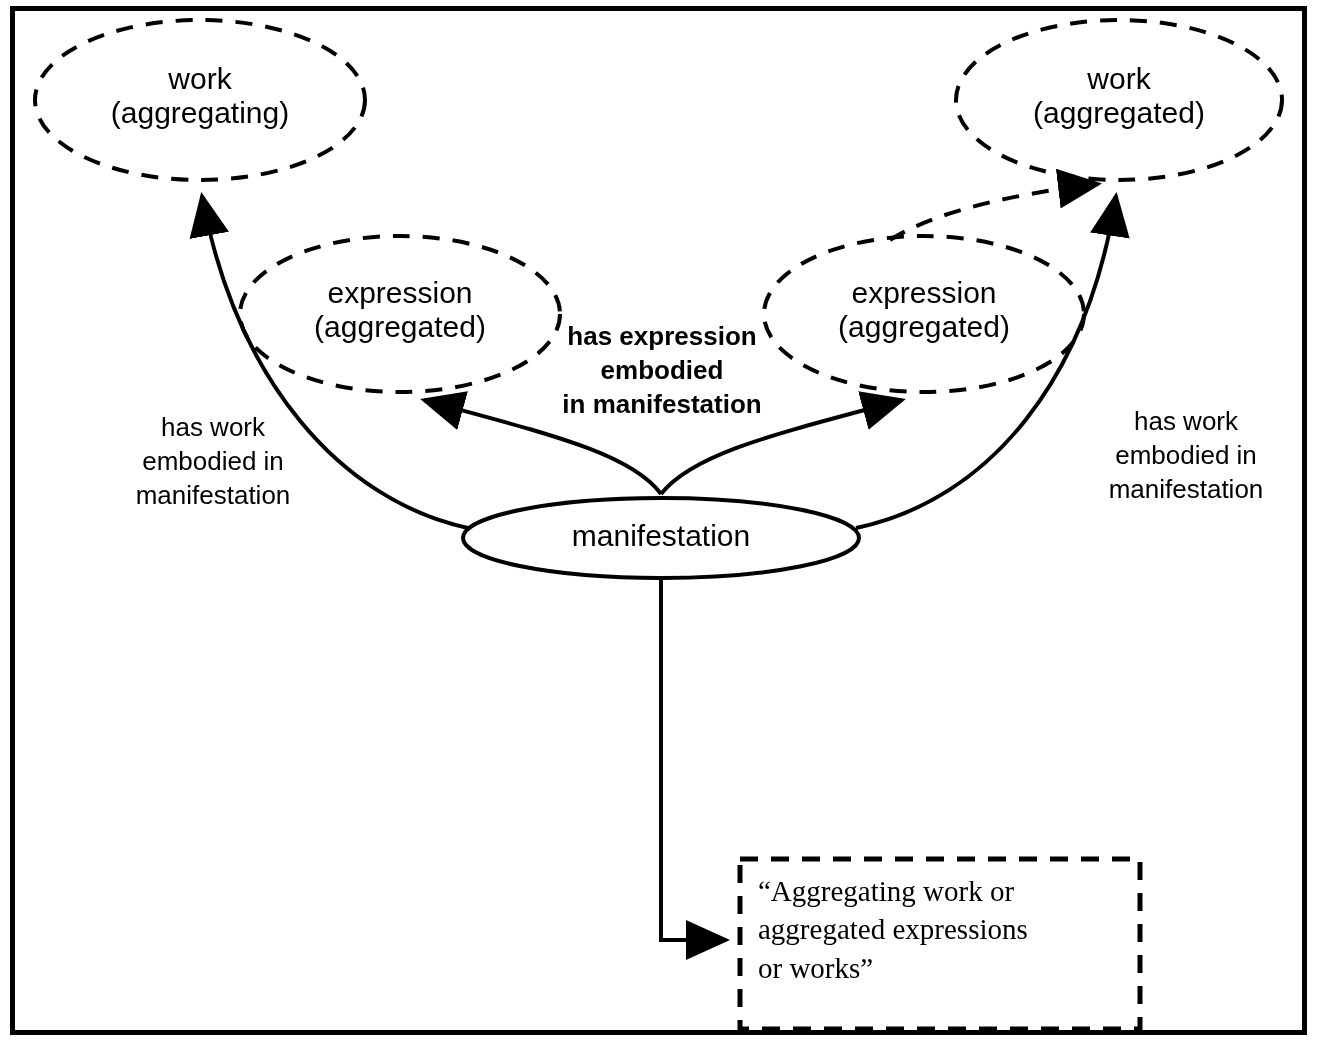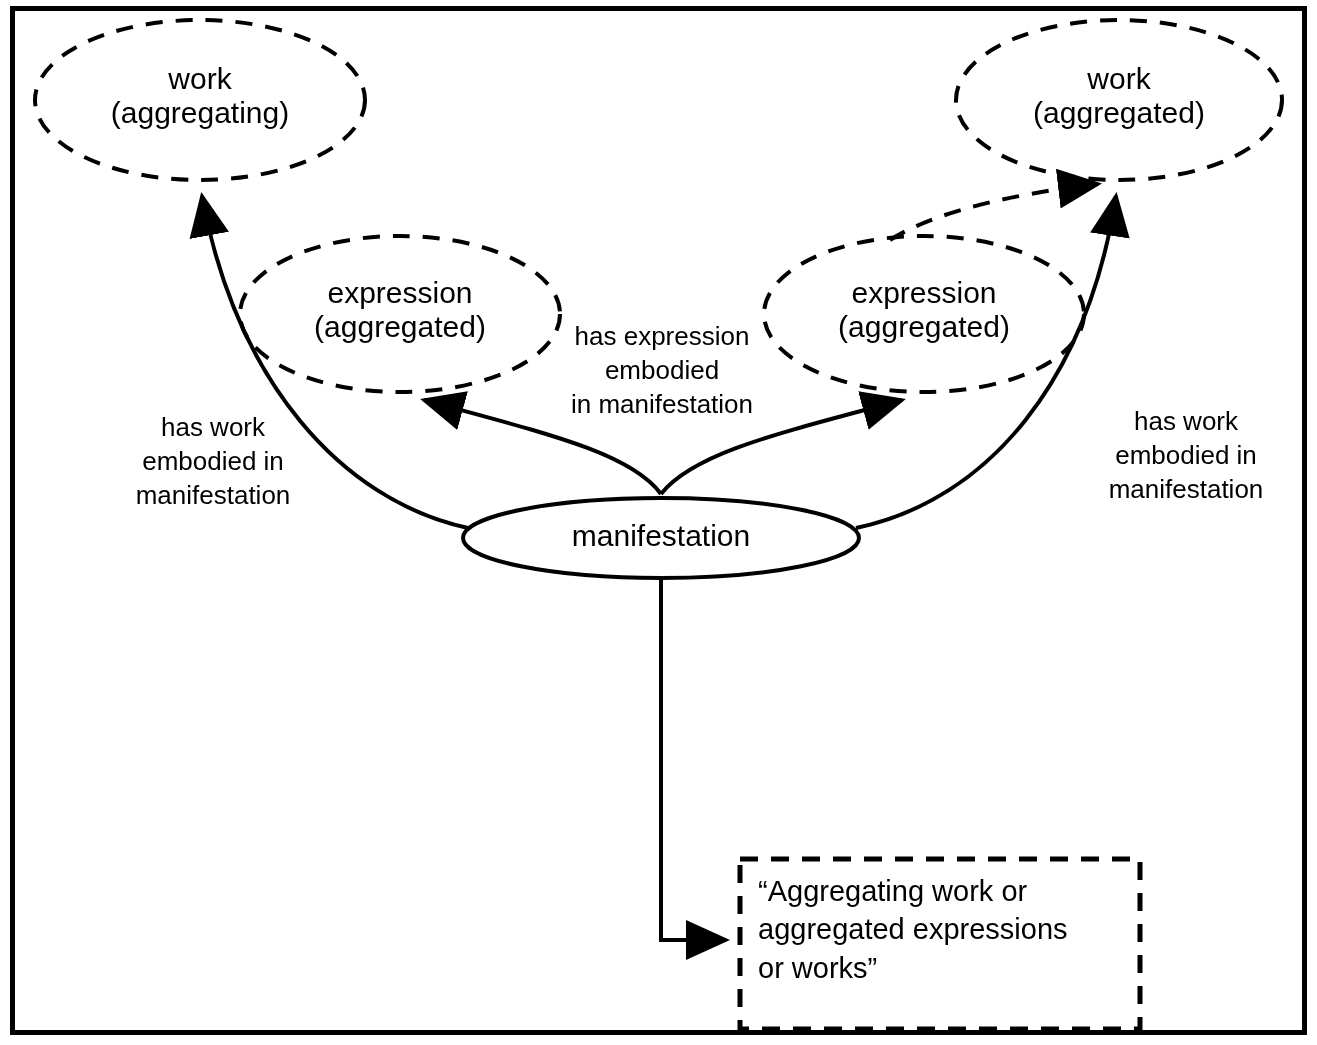--- a/index.html
+++ b/index.html
@@ -133,26 +133,26 @@
 
   <div class="node-label" style="left:772px; top:276px; width:304px;">expression
 (aggregated)</div>
 
   <div class="node-label" style="left:511px; top:519px; width:300px;">manifestation</div>
 
   <div class="edge-label" style="left:104px; top:411px; width:218px;">has work
 embodied in
 manifestation</div>
 
-  <div class="edge-label" style="left:553px; top:320px; width:218px;">has expression
+  <div class="edge-label" style="left:553px; top:320px; width:218px;font-weight:bold;">has expression
 embodied
 in manifestation</div>
 
   <div class="edge-label" style="left:1077px; top:405px; width:218px;">has work
 embodied in
 manifestation</div>
 
 
-  <div class="quote-box-text" style="left:758px; top:872px; width:372px;">“Aggregating work or
+  <div class="quote-box-text" style="left:758px; top:872px; width:372px;font-family:Liberation Serif, serif;">“Aggregating work or
 aggregated expressions
 or works”</div>
 
 </div>
 
 </body></html>

